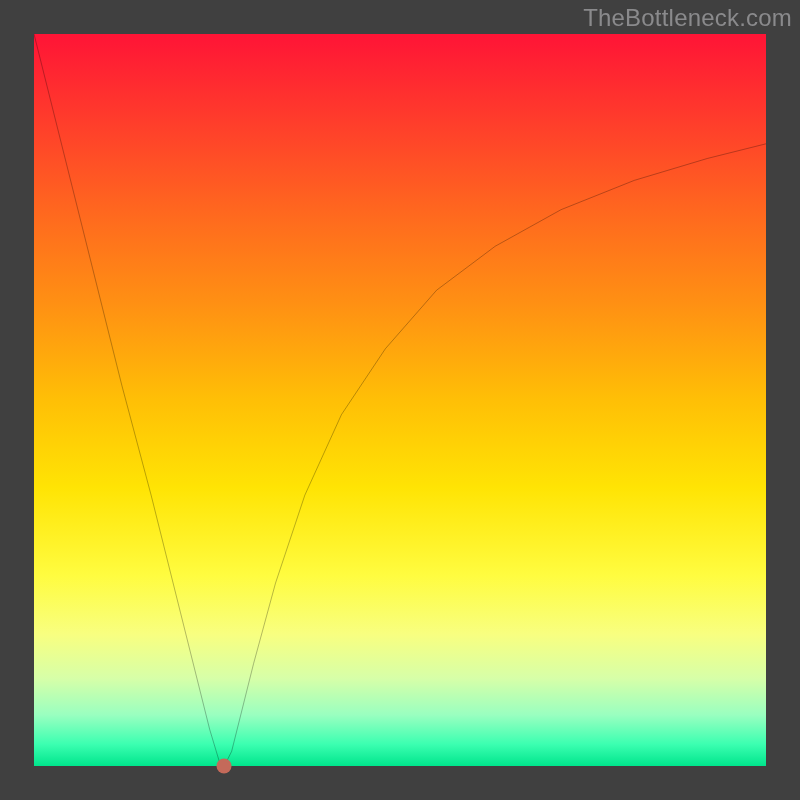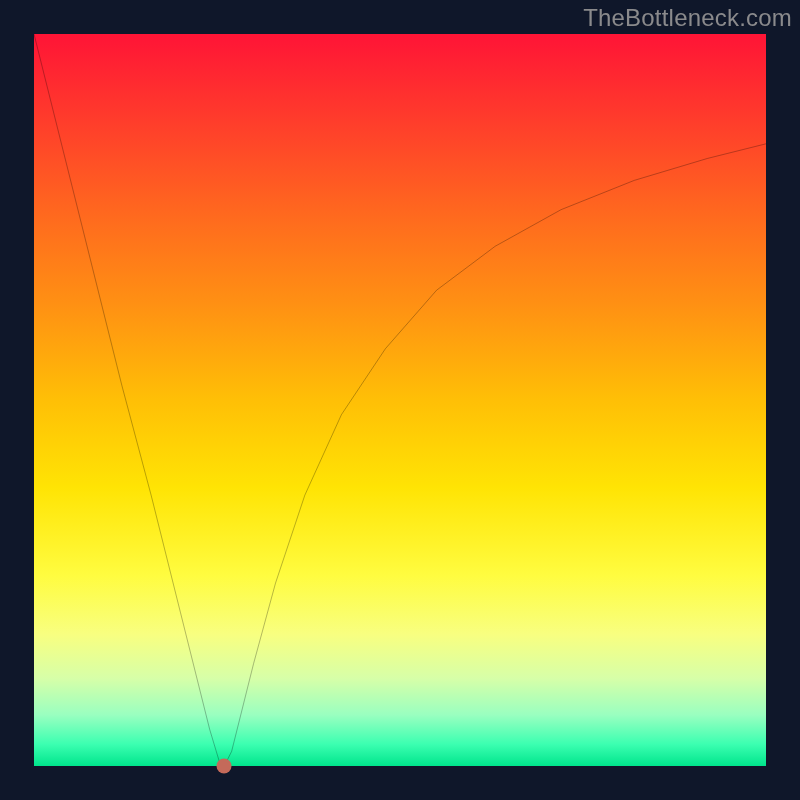--- a/index.html
+++ b/index.html
@@ -8,21 +8,21 @@
     width: 800px;
     height: 800px;
     overflow: hidden;
     font-family: Arial, Helvetica, sans-serif;
     background: #000;
   }
   .frame {
     position: relative;
     width: 800px;
     height: 800px;
-    background: #0f172a;
+    background: #404040;
   }
   .plot-area {
     position: absolute;
     left: 34px;
     top: 34px;
     width: 732px;
     height: 732px;
     background: linear-gradient(to bottom,
       #ff1436 0%,
       #ff3d2b 12%,

